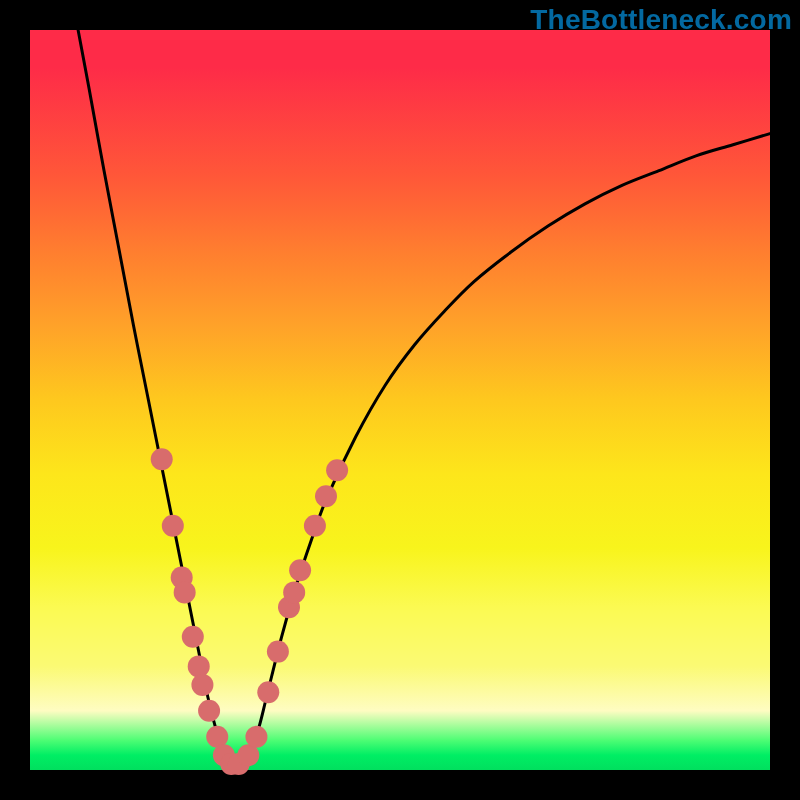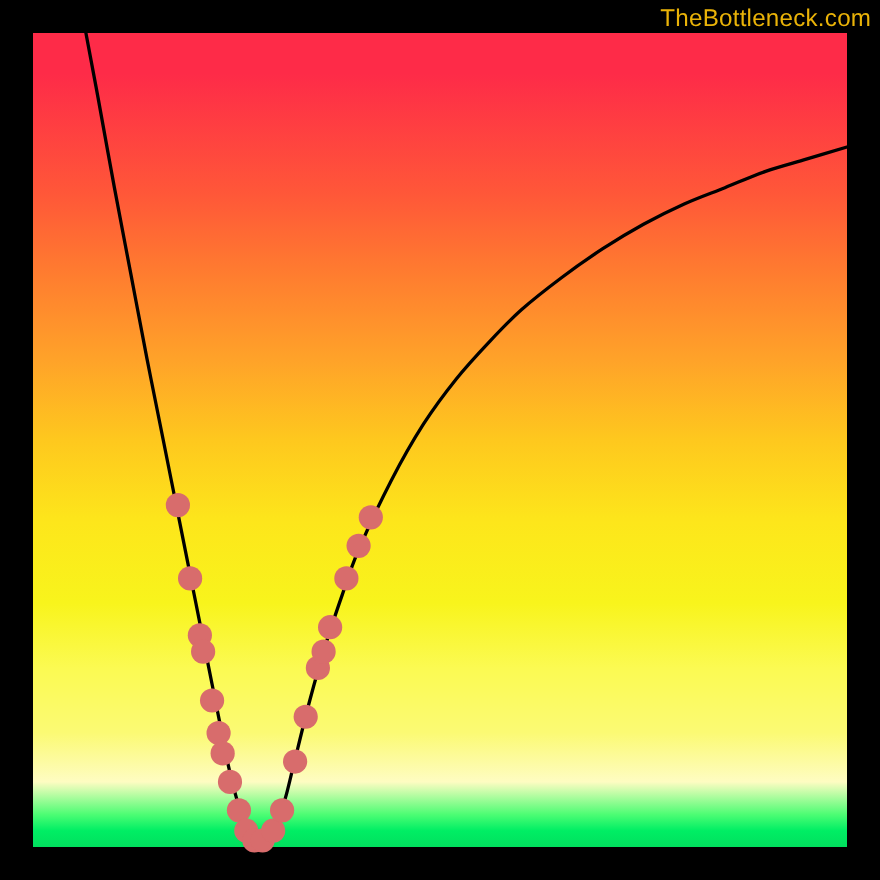--- a/index.html
+++ b/index.html
@@ -37,24 +37,25 @@
       #4dfd74 96%,
       #00ee64 98%,
       #01df5e 100%
     );
   }
   .watermark {
     position: absolute;
     top: 4px;
     right: 8px;
     font-family: Arial, Helvetica, sans-serif;
-    font-size: 22px;
-    color: #eab308;
+    font-size: 28px;
+    color: #0369a1;
     letter-spacing: 0.2px;
     user-select: none;
+    font-weight: bold;
   }
   svg {
     position: absolute;
     left: 0;
     top: 0;
   }
 </style>
 </head>
 <body>
 

